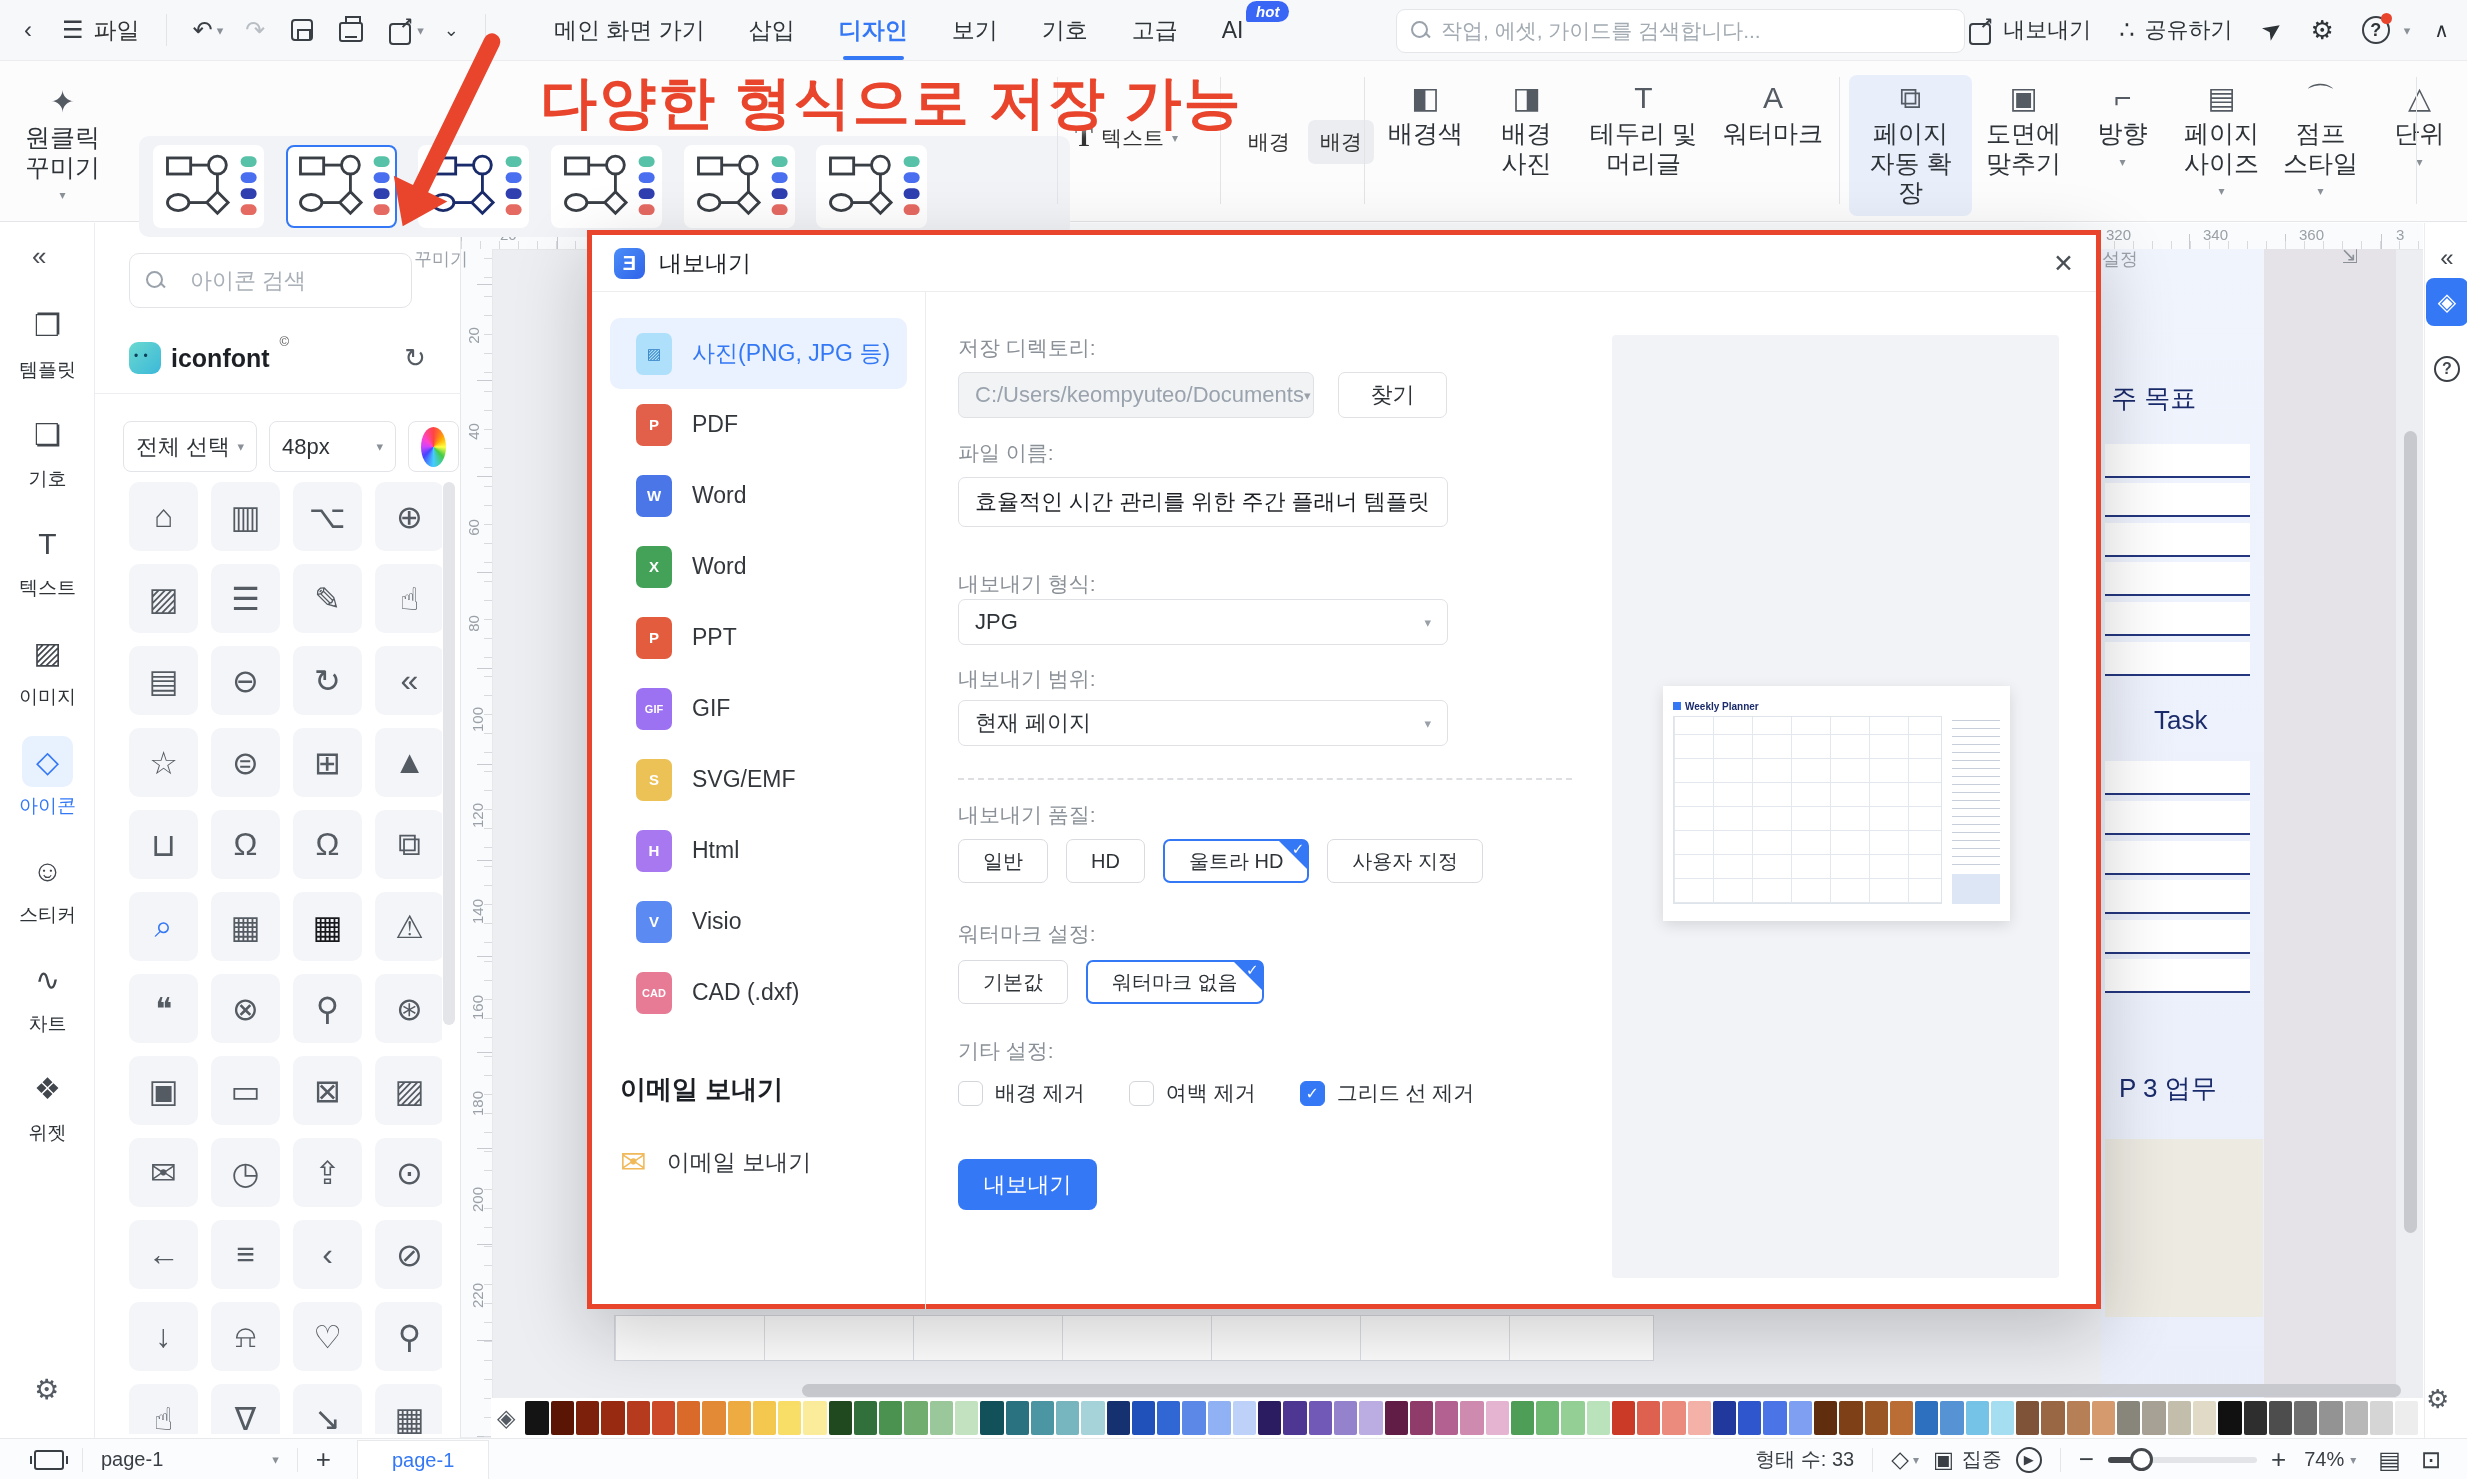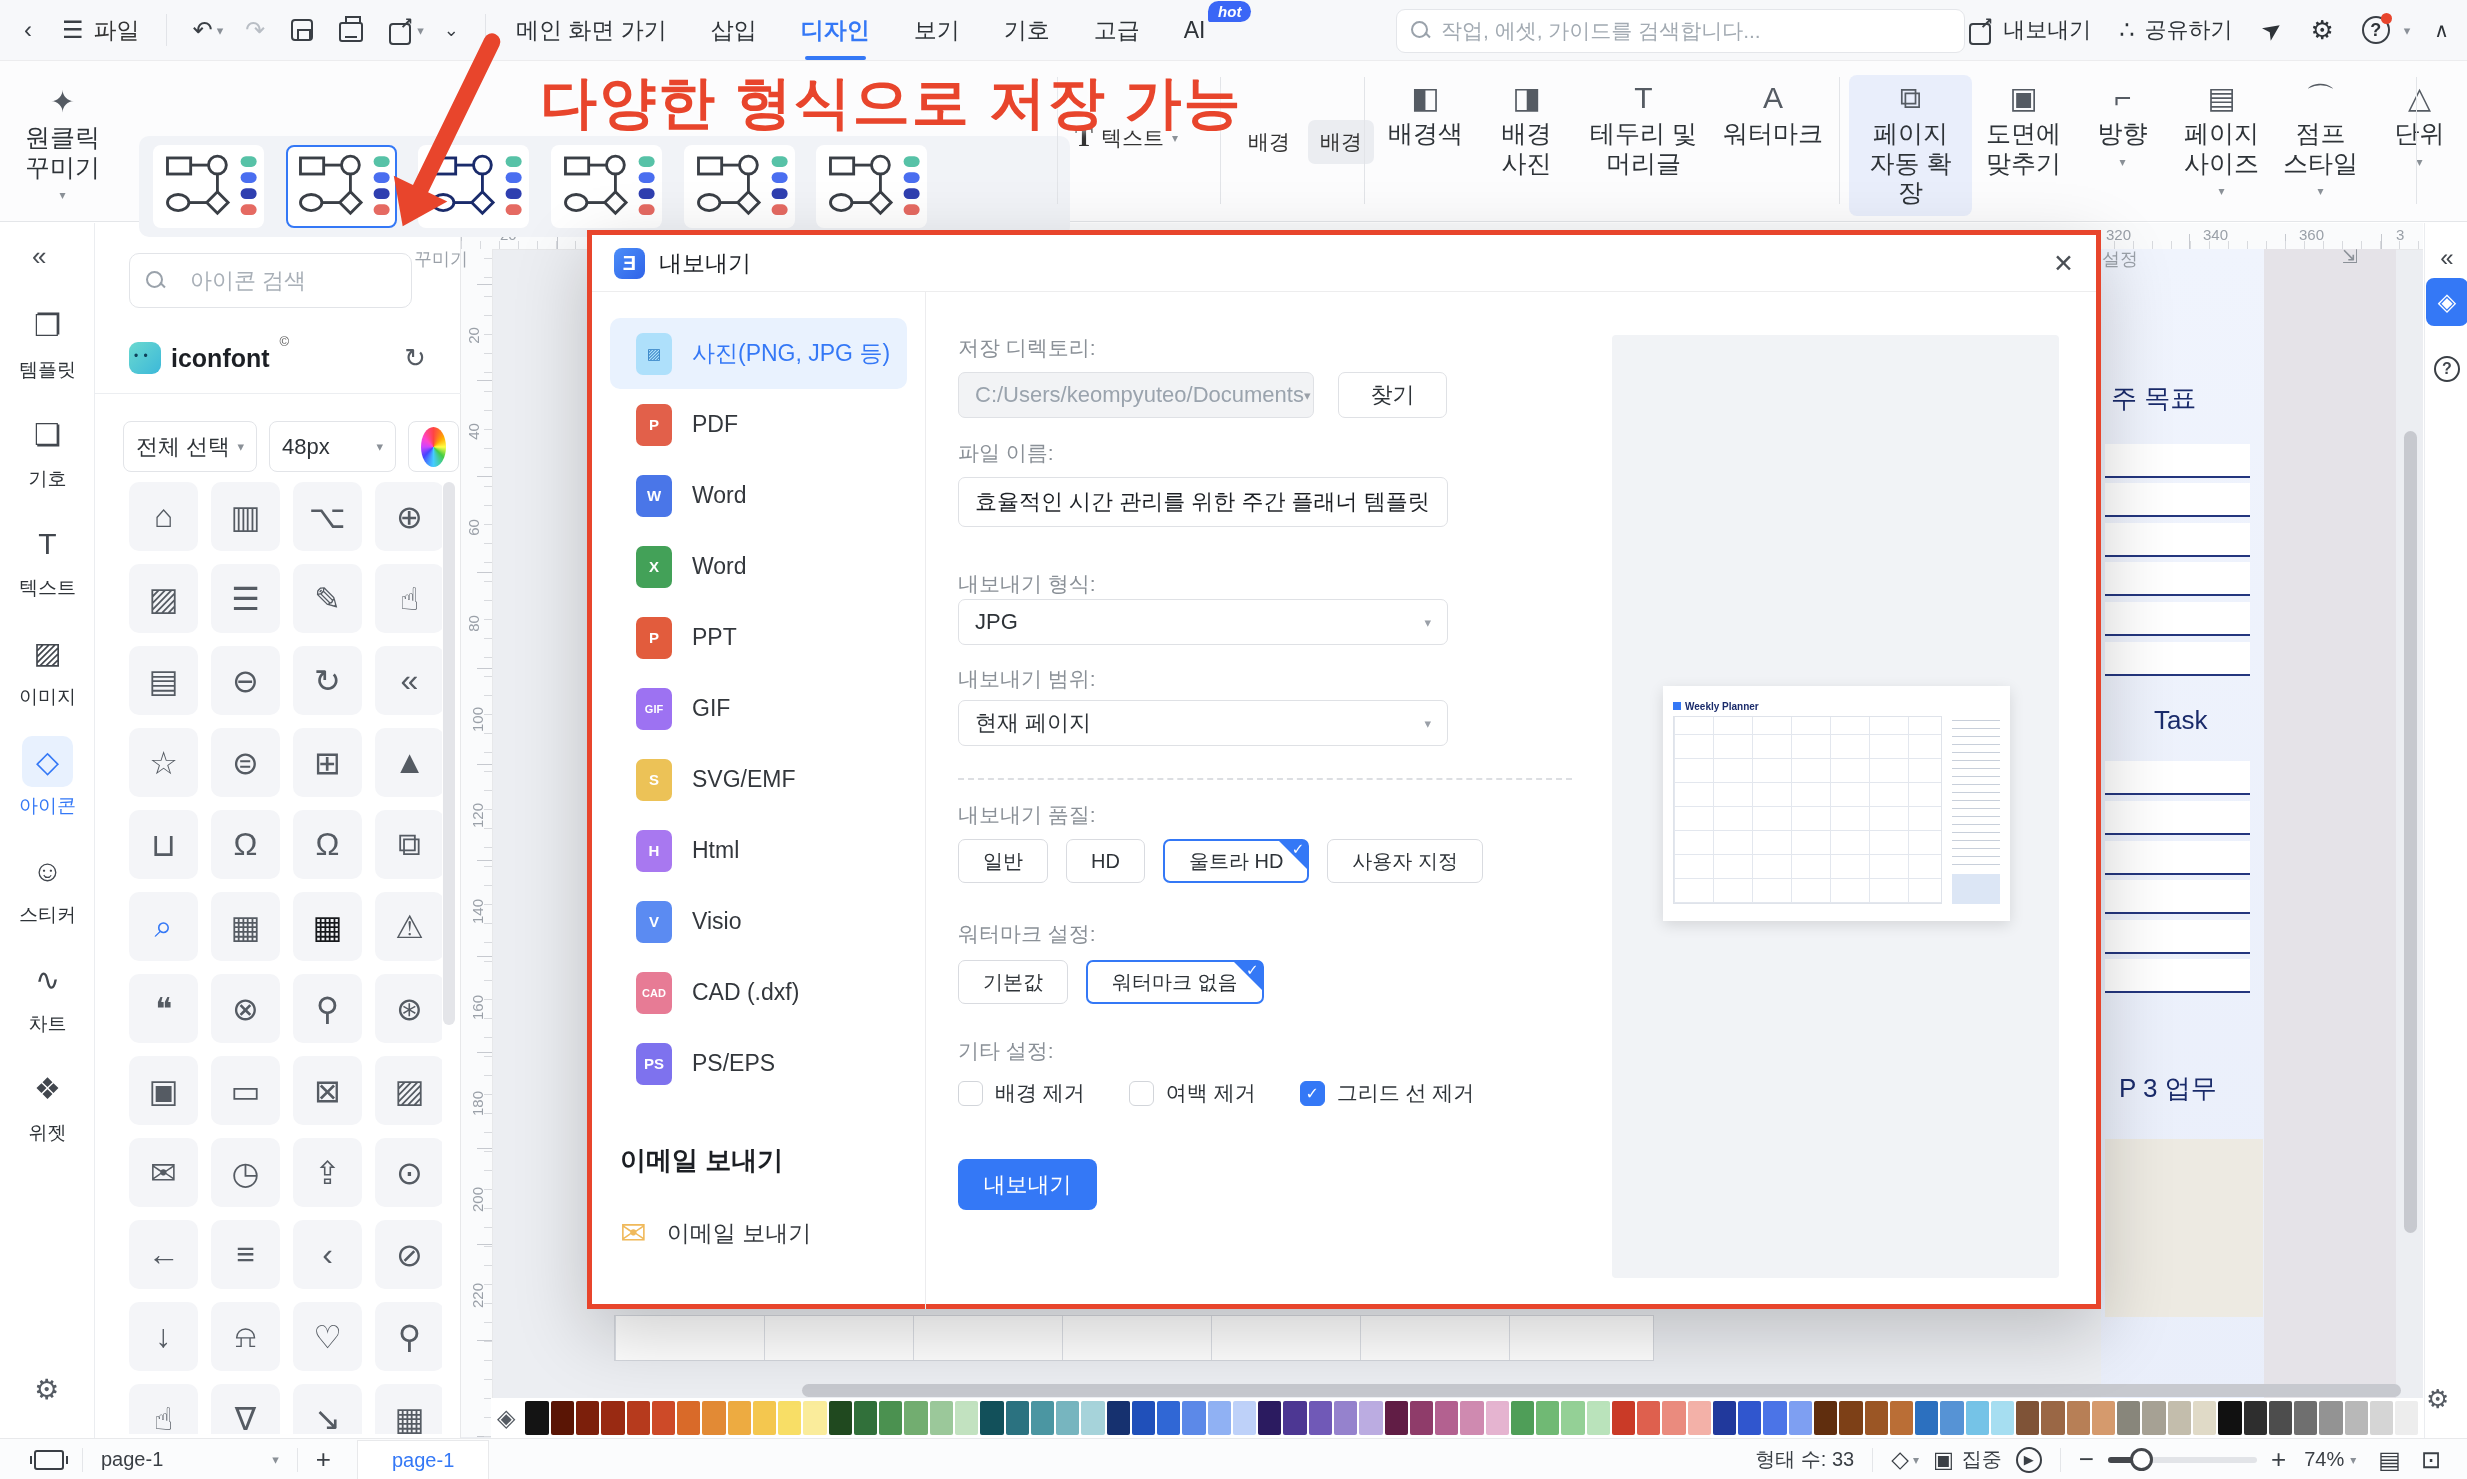--- a/index.html
+++ b/index.html
@@ -161,21 +161,21 @@
   <div class="vdiv" style="height:32px;margin-left:26px"></div>
   <span class="tb-ic" style="margin-left:26px">↶</span>
   <span class="tb-caret">▾</span>
   <span class="tb-ic grey" style="margin-left:22px">↷</span>
   <span class="i-floppy" style="margin-left:26px"></span>
   <span class="i-print" style="margin-left:26px"></span>
   <span class="i-export" style="margin-left:26px"></span>
   <span class="tb-caret">▾</span>
   <span class="tb-ic" style="margin-left:20px;font-size:18px">⌄</span>
   <div class="vdiv" style="height:32px;margin-left:26px"></div>
-  <div class="flex" id="menus" style="margin-left:30px">
+  <div class="flex" id="menus" style="margin-left:68px">
       <span class="menu-item">메인 화면 가기</span>
       <span class="menu-item">삽입</span>
       <span class="menu-item active">디자인</span>
       <span class="menu-item">보기</span>
       <span class="menu-item">기호</span>
       <span class="menu-item">고급</span>
       <span class="menu-item">AI<span class="hot">hot</span></span>
     </div>
   <div class="abs" id="searchbox">
     <span class="i-mag"></span>
@@ -552,24 +552,20 @@
           <span>Html</span>
         </div>
         <div class="fmt">
           <span class="fbadge" style="background: rgb(91, 139, 242);">V</span>
           <span>Visio</span>
         </div>
         <div class="fmt">
           <span class="fbadge" style="background: rgb(231, 123, 149); font-size: 11px;">CAD</span>
           <span>CAD (.dxf)</span>
         </div>
-        <div class="fmt">
-          <span class="fbadge" style="background: rgb(126, 114, 238);">PS</span>
-          <span>PS/EPS</span>
-        </div>
       </div>
     <div id="email-head">이메일 보내기</div>
     <div id="email-item">
       <span class="env">✉</span>
       <span>이메일 보내기</span>
     </div>
   </div>
 
   <span class="dlg-label" style="left:366px;top:99px">저장 디렉토리:</span>
   <div class="sel-box disabled" style="left:366px;top:137px;width:356px">

